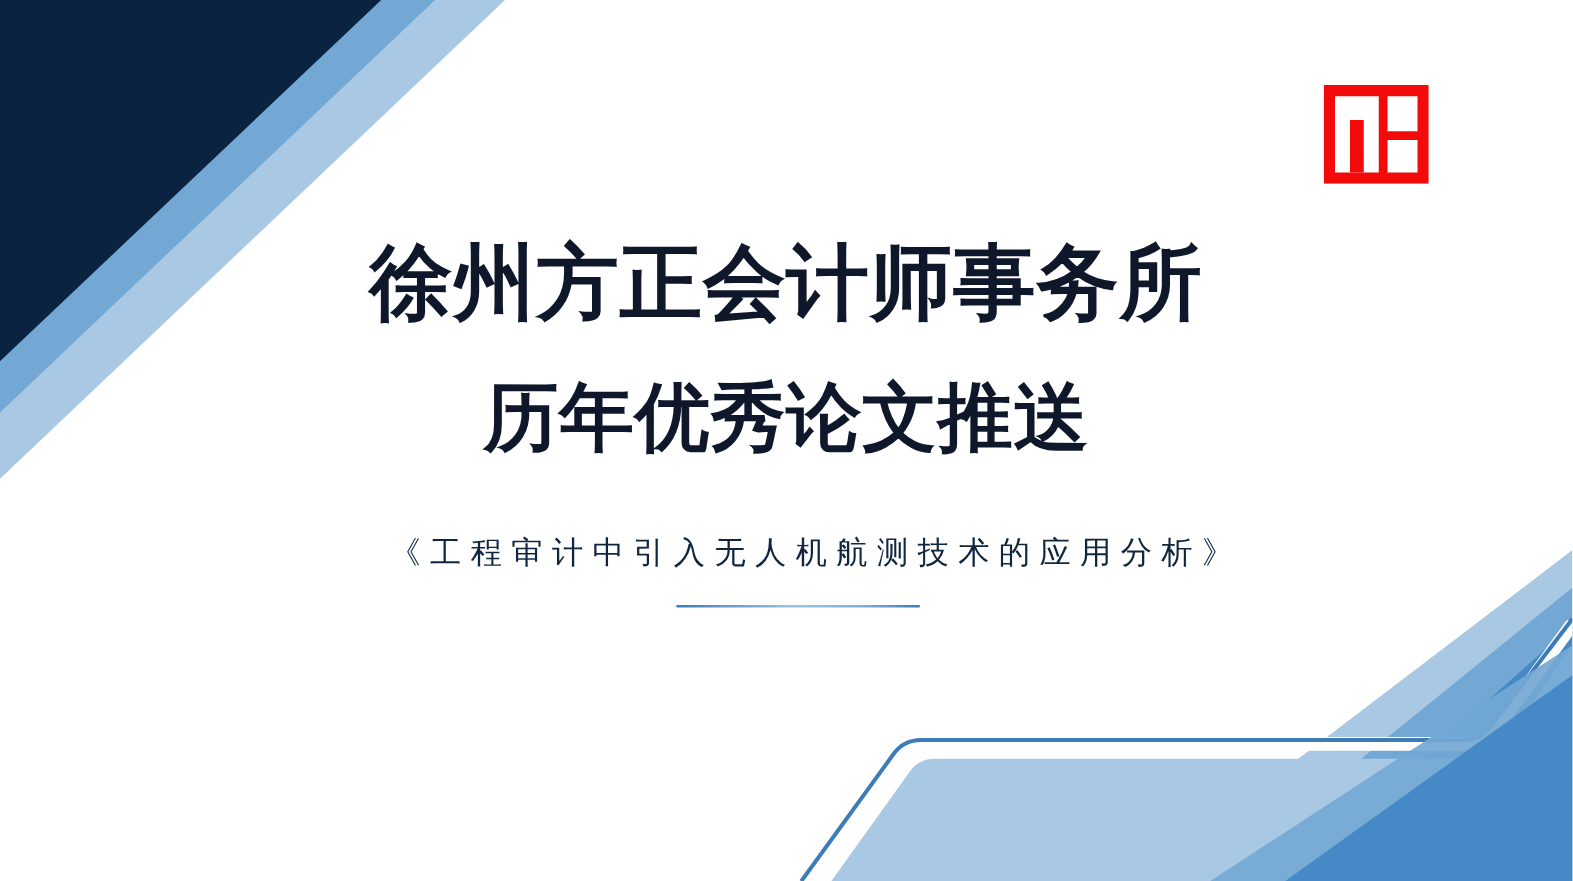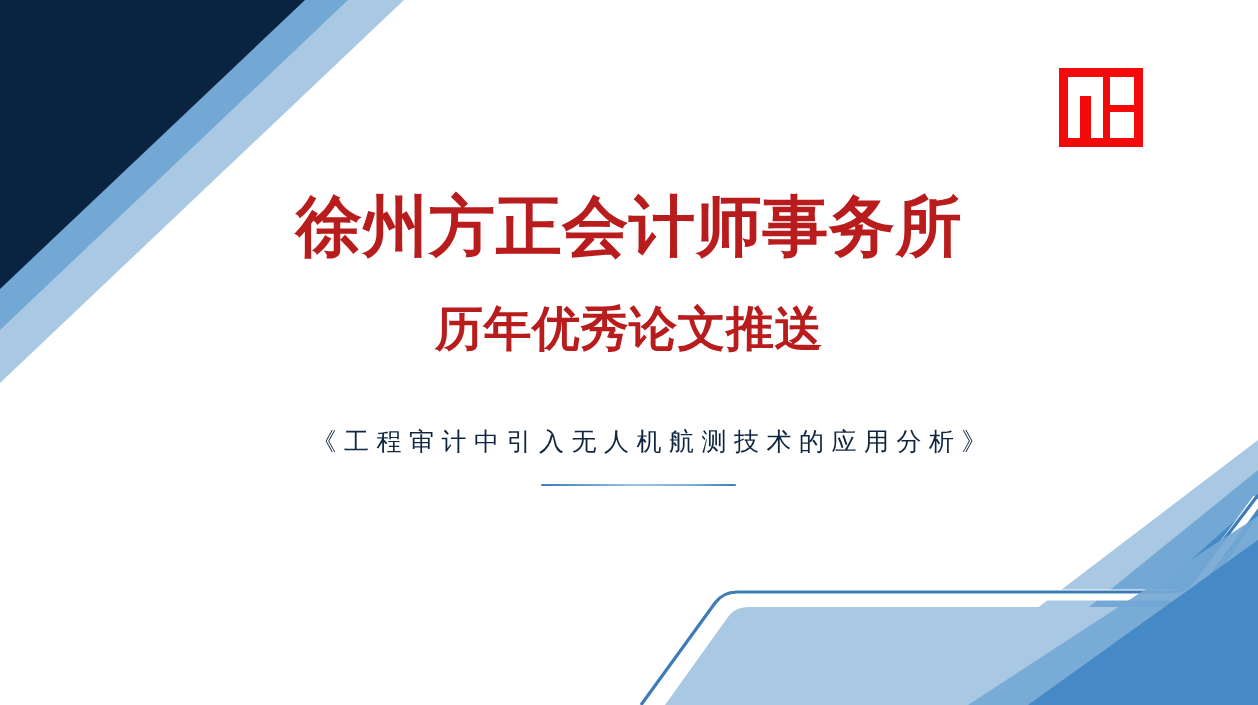--- a/index.html
+++ b/index.html
@@ -44,38 +44,38 @@
     position: absolute;
     left: 0;
     top: 0;
     width: 1258px;
     z-index: 5;
     text-align: center;
   }
   .title-line {
     font-family: "DejaVu Sans", "Liberation Sans", sans-serif;
     font-weight: 700;
-    color: #b91c1c;
+    color: #0f172a;
     letter-spacing: 0.01em;
     white-space: nowrap;
     line-height: 1;
   }
   .title-1 {
     position: absolute;
     left: 0;
     top: 194px;
     width: 1258px;
     font-size: 66px;
   }
   .title-2 {
     position: absolute;
     left: 0;
     top: 304px;
     width: 1258px;
-    font-size: 48px;
+    font-size: 60px;
   }
   .subtitle {
     position: absolute;
     left: 0;
     top: 427px;
     width: 1258px;
     font-family: "DejaVu Sans", "Liberation Sans", sans-serif;
     font-size: 25px;
     font-weight: 400;
     color: #10263f;

